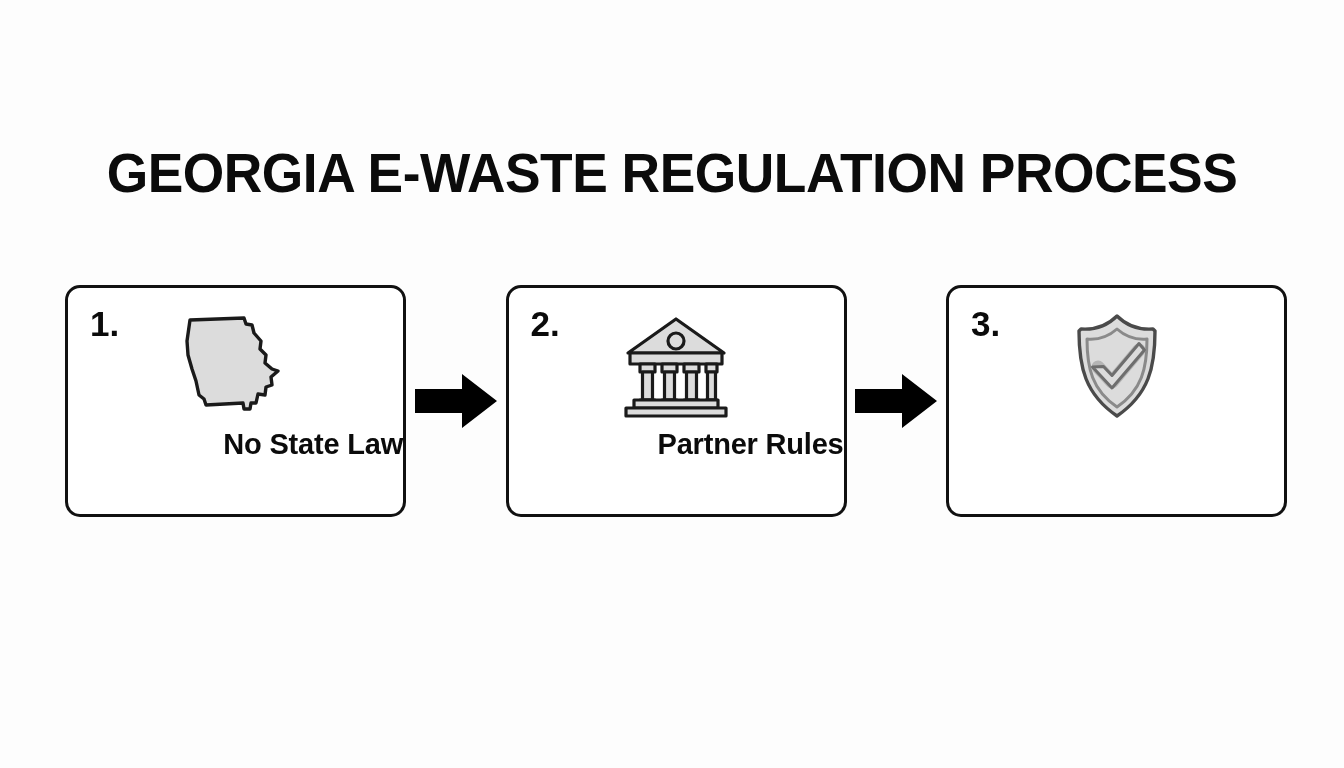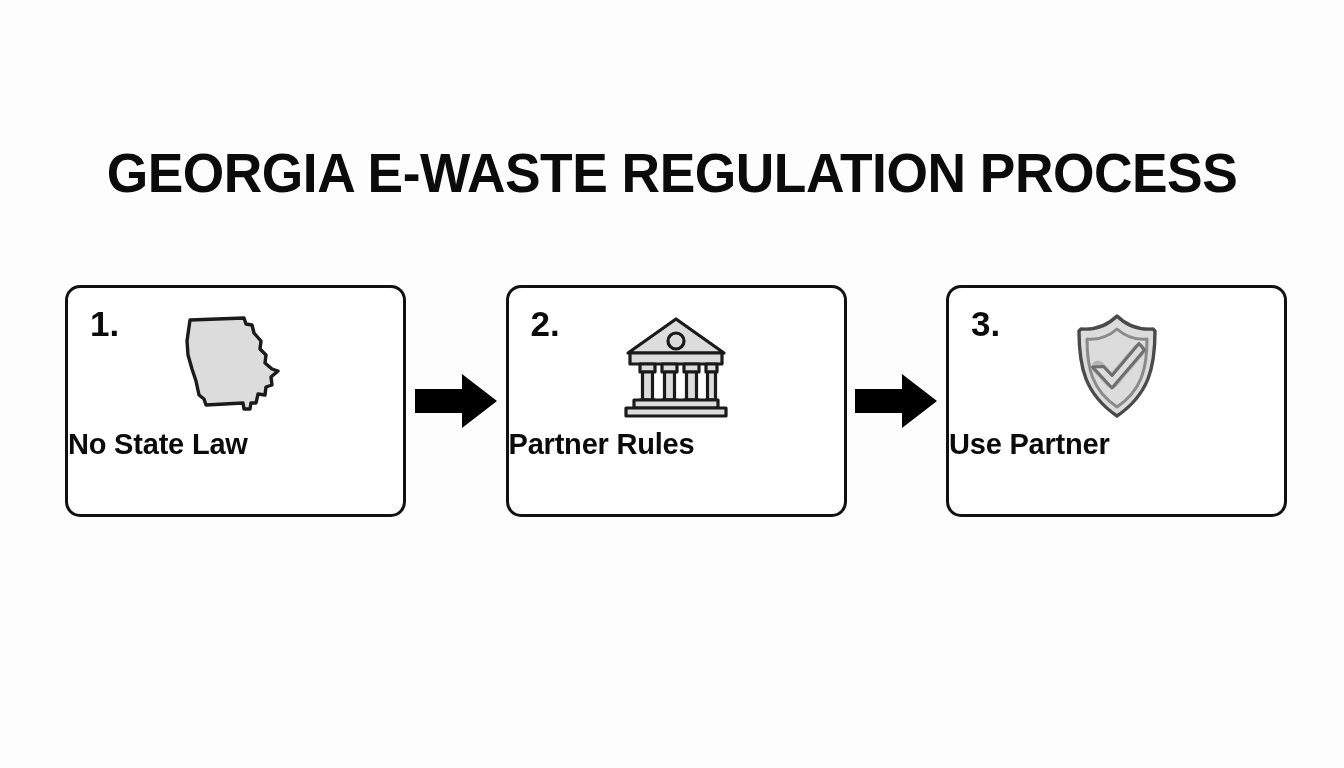--- a/index.html
+++ b/index.html
@@ -90,21 +90,21 @@
 
   .card-icon svg {
     display: block;
   }
 
   .card-label {
     position: absolute;
     left: 0;
     top: 138px;
     width: 100%;
-    text-align: left;
+    text-align: right;
     font-family: "Liberation Sans", sans-serif;
     font-weight: bold;
     font-size: 29px;
     line-height: 36px;
     color: #0b0b0b;
     letter-spacing: -0.2px;
   }
 
   
   .arrow {
@@ -211,17 +211,16 @@
                    C25 78 20 56 20 27
                    C31 28 41 25 50 17 Z" fill="none" stroke="#8a8a8a" stroke-width="3" stroke-linejoin="round"></path>
 
           <path d="M31 55 L45 70 L72 38" fill="none" stroke="#b5b5b5" stroke-width="13" stroke-linecap="round" stroke-linejoin="round"></path>
           <path d="M31 55 L45 70 L72 38" fill="none" stroke="#7d7d7d" stroke-width="3" stroke-linecap="round" stroke-linejoin="round" opacity="0"></path>
           <path d="M25.5 55 L45 76 L77.5 38
                    L72 31.5 L45 63.5 L36.5 54.5 Z" fill="#dcdcdc" stroke="#6e6e6e" stroke-width="3" stroke-linejoin="round"></path>
         </svg>
       </div>
 
-      <div class="card-label">Use Partner</div>
     </div>
 
   </div>
 </div>
 
 </body></html>

